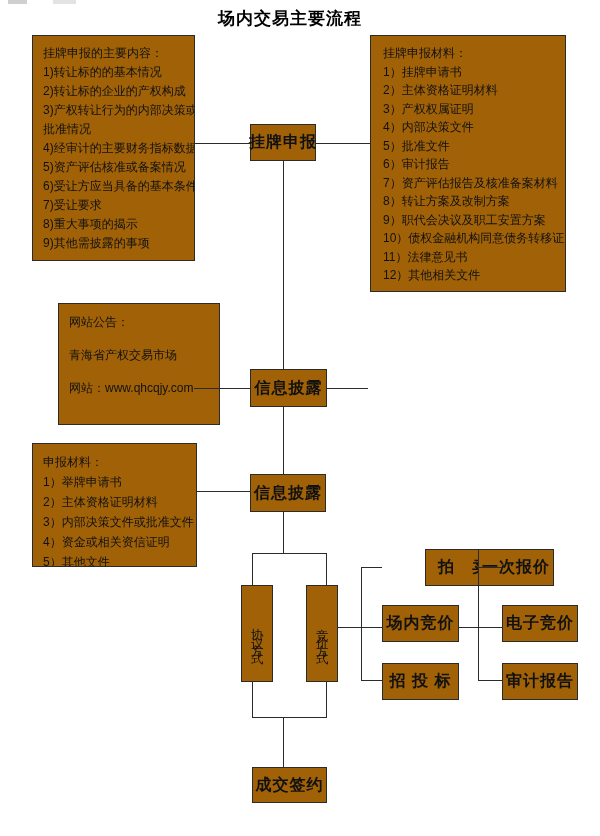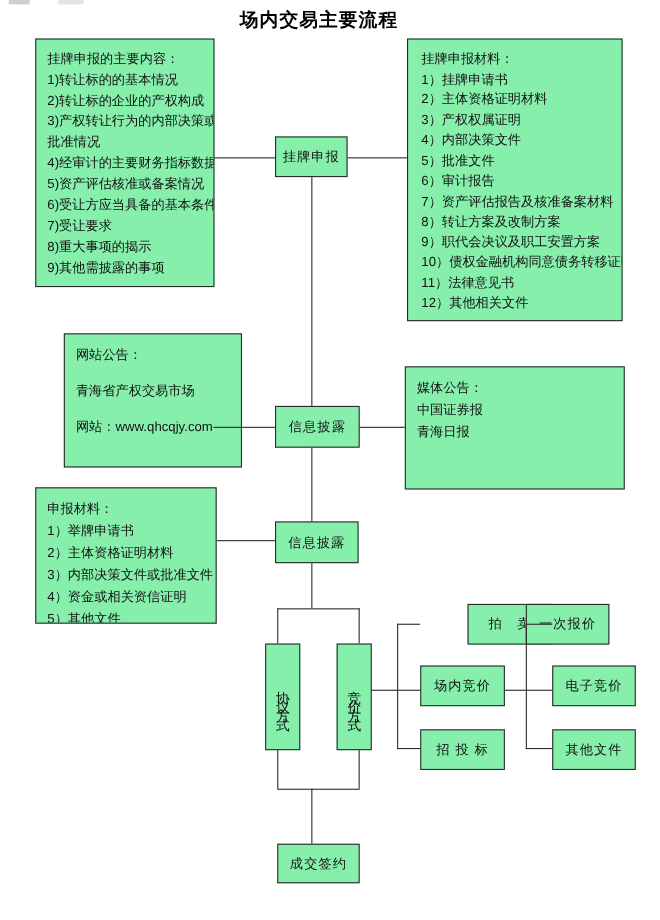--- a/index.html
+++ b/index.html
@@ -7,34 +7,34 @@
     position:relative; width:600px; height:836px; background:#ffffff;
     font-family:"Liberation Sans","DejaVu Sans",sans-serif; color:#111;
     overflow:hidden;
   }
   .title {
     position:absolute; left:0; top:7; width:580px; top:7px;
     text-align:center; font-size:17px; font-weight:bold; letter-spacing:1px;
     color:#000;
   }
   .box {
-    position:absolute; box-sizing:border-box; background:#86efac;
+    position:absolute; box-sizing:border-box; background:#a16207;
     border:1px solid #2b2b2b;
   }
   .txt {
     font-size:12px; line-height:19px; padding:8px 10px; white-space:pre;
     overflow:hidden;
   }
   .txt.materials { line-height:18.5px; padding:8px 12px; }
   .txt.website  { line-height:16.5px; padding:10px 10px;margin-left:26px; }
   .txt.media    { line-height:20px; padding:8px 10px; }
   .txt.apply    { line-height:20px; padding:8px 10px; }
   .flowbox {
     display:flex; align-items:center; justify-content:center;
-    font-size:12px; letter-spacing:1px; white-space:pre;
+    font-size:16px; letter-spacing:1px; white-space:pre;font-weight:bold;
   }
   .vbox { display:flex; align-items:center; justify-content:center; }
   .vbox span {
     writing-mode:vertical-rl; text-orientation:upright;
     font-size:12.5px; letter-spacing:8px; line-height:1;
   }
   .line { position:absolute; background:#2b2b2b; }
   .artifact { position:absolute; }
 </style>
 </head>
@@ -76,23 +76,20 @@
 12）其他相关文件</div>
 
   <div class="box txt website" style="left:32px;top:303px;width:162px;height:122px;">网站公告：
 
 青海省产权交易市场
 
 网站：www.qhcqjy.com</div>
 
   <div class="box flowbox" style="left:250px;top:369px;width:77px;height:38px;">信息披露</div>
 
-  <div class="box txt media" style="left:368px;top:333px;width:200px;height:112px;">媒体公告：
-中国证券报
-青海日报</div>
 
   <div class="box txt apply" style="left:32px;top:443px;width:165px;height:124px;">申报材料：
 1）举牌申请书
 2）主体资格证明材料
 3）内部决策文件或批准文件
 4）资金或相关资信证明
 5）其他文件</div>
 
   <div class="box flowbox" style="left:250px;top:474px;width:76px;height:38px;">信息披露</div>
 
@@ -102,21 +99,21 @@
   <div class="box vbox" style="left:306px;top:585px;width:32px;height:97px;">
     <span>竞价方式</span>
   </div>
 
   <div class="box flowbox" style="left:382px;top:549px;width:77px;height:37px;margin-left:43px;">拍　卖</div>
   <div class="box flowbox" style="left:382px;top:605px;width:77px;height:37px;">场内竞价</div>
   <div class="box flowbox" style="left:382px;top:663px;width:77px;height:37px;">招 投 标</div>
 
   <div class="box flowbox" style="left:478px;top:549px;width:76px;height:37px;">一次报价</div>
   <div class="box flowbox" style="left:502px;top:605px;width:76px;height:37px;">电子竞价</div>
-  <div class="box flowbox" style="left:502px;top:663px;width:76px;height:37px;">其他文件</div>
+  <div class="box flowbox" style="left:502px;top:663px;width:76px;height:37px;">审计报告</div>
 
   <div class="box flowbox" style="left:252px;top:767px;width:75px;height:36px;">成交签约</div>
 
   <div class="line" style="left:195px;top:143px;width:55px;height:1px;"></div>
   <div class="line" style="left:316px;top:143px;width:54px;height:1px;"></div>
   <div class="line" style="left:283px;top:161px;width:1px;height:208px;"></div>
   <div class="line" style="left:194px;top:388px;width:56px;height:1px;"></div>
   <div class="line" style="left:327px;top:388px;width:41px;height:1px;"></div>
   <div class="line" style="left:283px;top:407px;width:1px;height:67px;"></div>
   <div class="line" style="left:197px;top:491px;width:53px;height:1px;"></div>

